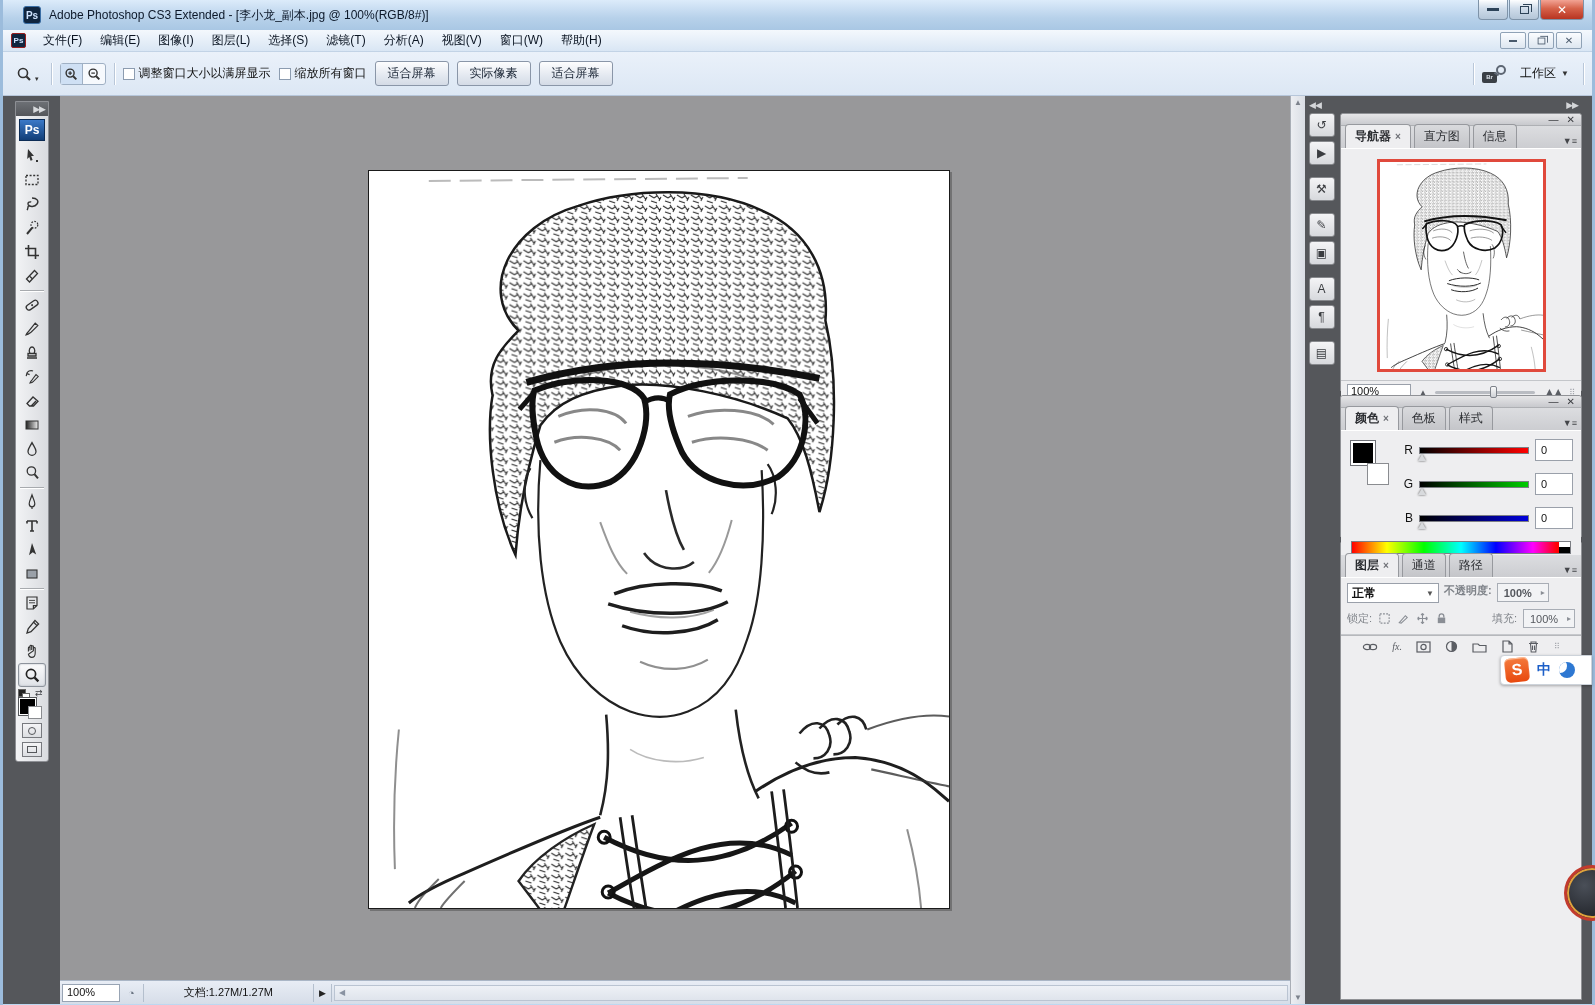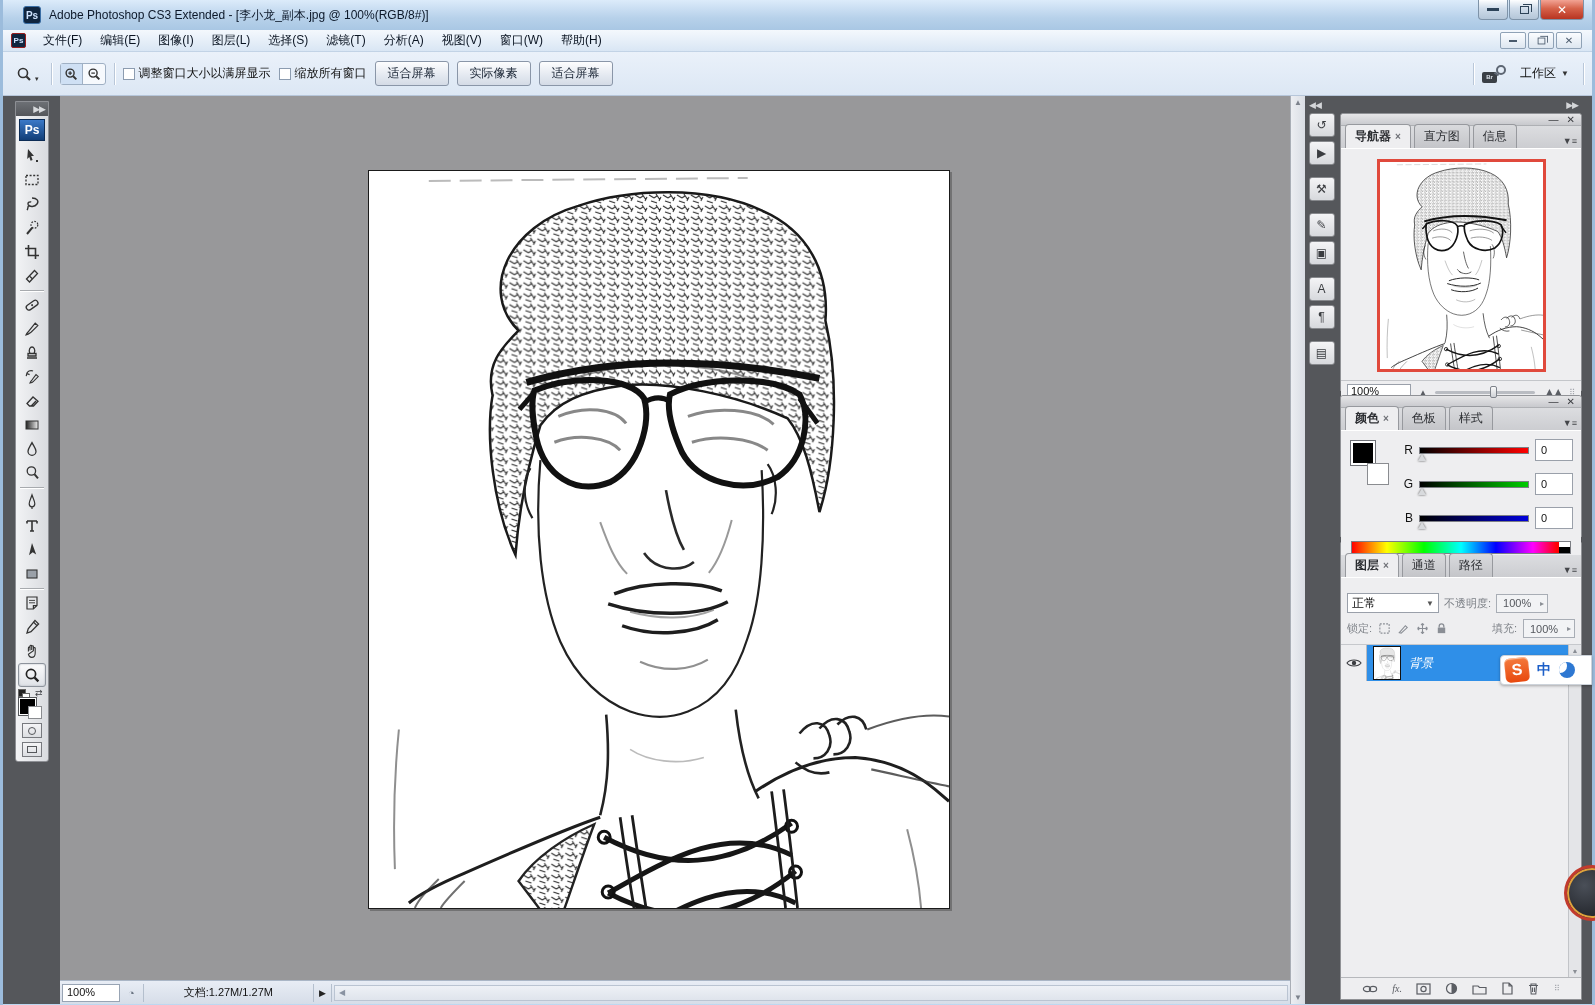--- a/index.html
+++ b/index.html
@@ -144,21 +144,21 @@
   .ctrack.g { background:linear-gradient(90deg,#000,#0c0); }
   .ctrack.b { background:linear-gradient(90deg,#000,#00d); }
   .cthumb { position:absolute; left:-2px; bottom:-8px; width:0; height:0; border-left:4px solid transparent; border-right:4px solid transparent; border-bottom:7px solid #d8dadd; filter:drop-shadow(0 0 1px #555); }
   .cval { width:38px; height:22px; background:#fff; border:1px solid #9aa0aa; font-size:11px; display:flex; align-items:center; padding-left:5px; }
   .spectrum { height:13px; margin:4px 2px 4px; border:1px solid #7c7e84; position:relative;
     background:linear-gradient(90deg,#f00,#ff0 16%,#0f0 33%,#0ff 50%,#00f 66%,#f0f 83%,#f00 94%,#f00); }
   .spectrum .wchip{ position:absolute; right:0; top:0; width:11px; height:6px; background:#fff; }
   .spectrum .kchip{ position:absolute; right:0; bottom:0; width:11px; height:6px; background:#000; }
 
   
-  .layers-ctrl { display:flex; align-items:center; gap:5px; padding:15px 6px 4px; }
+  .layers-ctrl { display:flex; gap:5px; padding:5px 6px 4px;font-weight:bold; }
   .blend-box { width:92px; height:20px; background:#fff; border:1px solid #9aa0aa; display:flex; align-items:center; justify-content:space-between; padding:0 4px; font-size:12px; }
   .blend-box .dd { font-size:8px; color:#555; }
   .dim-label { color:#7e8288; font-size:11px; }
   .val-box { width:52px; height:19px; border:1px solid #a8adb5; background:#f2f3f5; display:flex; align-items:center; justify-content:space-between; padding:0 3px 0 6px; font-size:11px; color:#55585e; }
   .val-box .spin { font-size:8px; color:#8a8e95; }
   .lock-row { display:flex; align-items:center; gap:6px; padding:2px 6px 6px; border-bottom:1px solid #c6c8cc; }
   .lock-ic { color:#8a8e95; font-size:11px; display:flex; }
   .layer-list { flex:1; position:relative; background:#eeeef0; }
   .layer-row { height:36px; background:#2f8fe8; display:flex; align-items:center; }
   .eye-cell { width:26px; height:36px; border-right:1px solid #b9bbc0; background:#eeeef0; display:flex; align-items:center; justify-content:center; }
@@ -669,46 +669,20 @@
                   <path d="M4.5 6 V4.5 a2.5 2.5 0 0 1 5 0 V6" stroke="#8a8e95" stroke-width="1.4" fill="none"></path>
                 </svg>
               </span>
             <span style="flex:1"></span>
             <span class="dim-label">填充:</span>
             <div class="val-box">
               <span>100%</span>
               <span class="spin">▸</span>
             </div>
           </div>
-          <div class="layer-list">
-            <div class="layer-row">
-              <div class="eye-cell">
-                <svg width="16" height="10" viewBox="0 0 16 10">
-                    <path d="M1 5 C4 1 12 1 15 5 C12 9 4 9 1 5 Z" fill="none" stroke="#3c3e42" stroke-width="1.2"></path>
-                    <circle cx="8" cy="5" r="2.2" fill="#3c3e42"></circle>
-                  </svg>
-              </div>
-              <div class="lthumb">
-                <svg viewBox="0 0 582 739" preserveAspectRatio="none">
-                    <use href="#sk"></use>
-                  </svg>
-              </div>
-              <div class="lname">背景</div>
-              <div class="llock">
-                <svg width="12" height="13" viewBox="0 0 12 13">
-                    <rect x="2" y="5.5" width="8" height="6" rx="1" fill="#e8c26a" stroke="#5a4a1e" stroke-width=".8"></rect>
-                    <path d="M3.5 5.5 V3.8 a2.5 2.5 0 0 1 5 0 V5.5" stroke="#5a4a1e" stroke-width="1.3" fill="none"></path>
-                  </svg>
-              </div>
-            </div>
-            <div class="lscroll">
-                <span>▲</span>
-                <span>▼</span>
-              </div>
-          </div>
           <div class="layers-foot">
             <span class="foot-ic">
                 <svg width="16" height="10" viewBox="0 0 16 10">
                   <ellipse cx="5" cy="5" rx="3.6" ry="2.6" fill="none" stroke="#5a5d63" stroke-width="1.2"></ellipse>
                   <ellipse cx="11" cy="5" rx="3.6" ry="2.6" fill="none" stroke="#5a5d63" stroke-width="1.2"></ellipse>
                 </svg>
               </span>
             <span class="foot-ic fx-label">fx.</span>
             <span class="foot-ic">
                 <svg width="15" height="12" viewBox="0 0 15 12">

